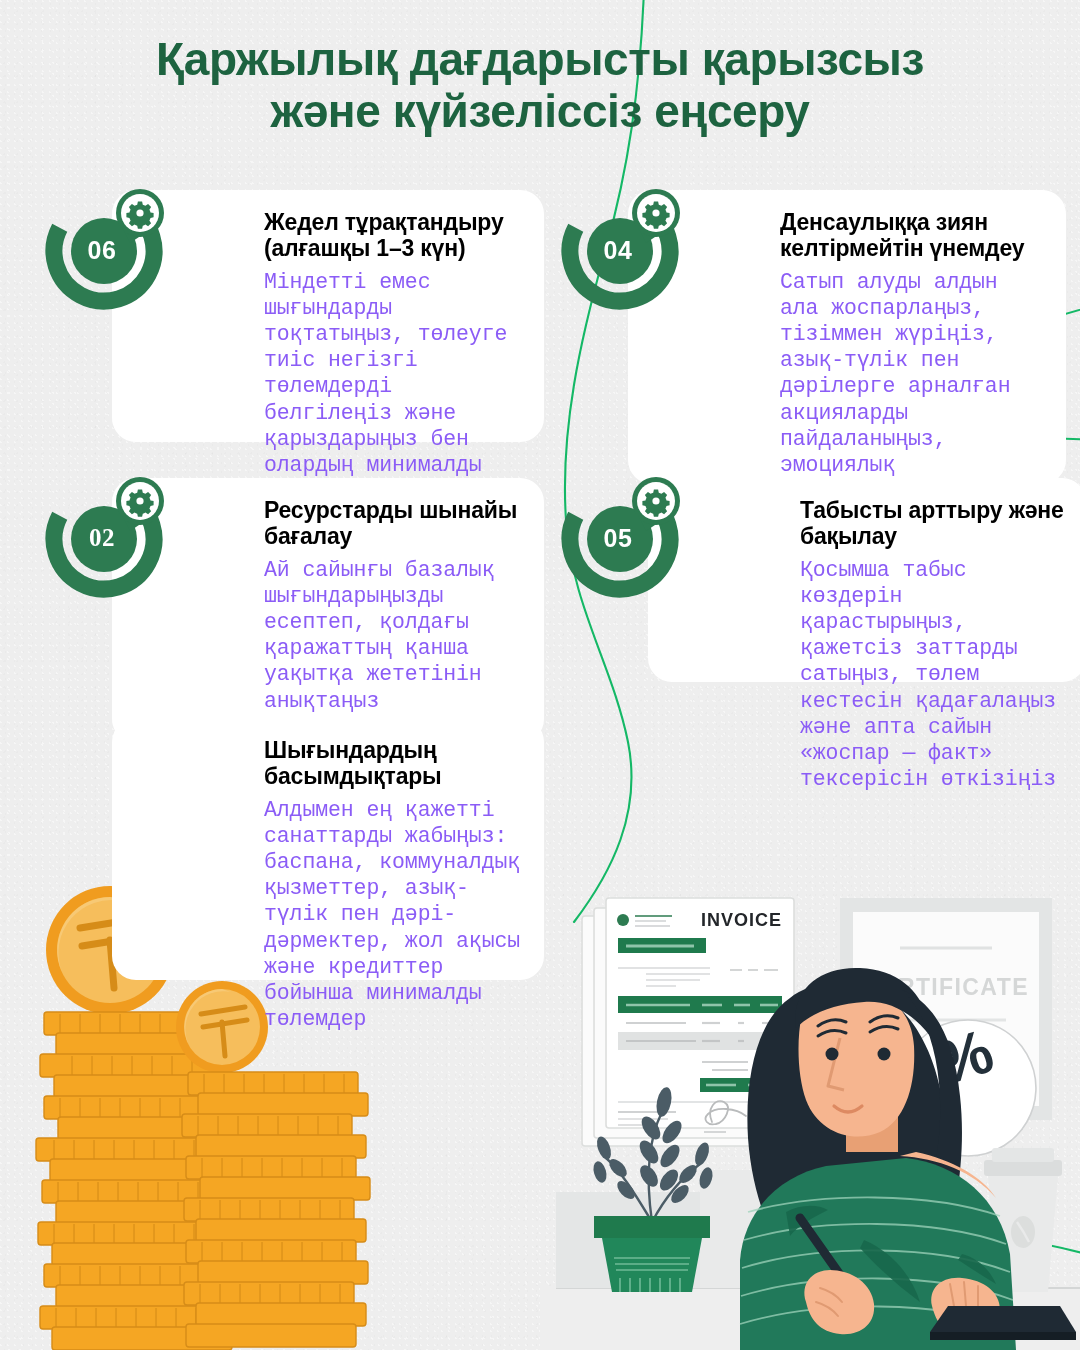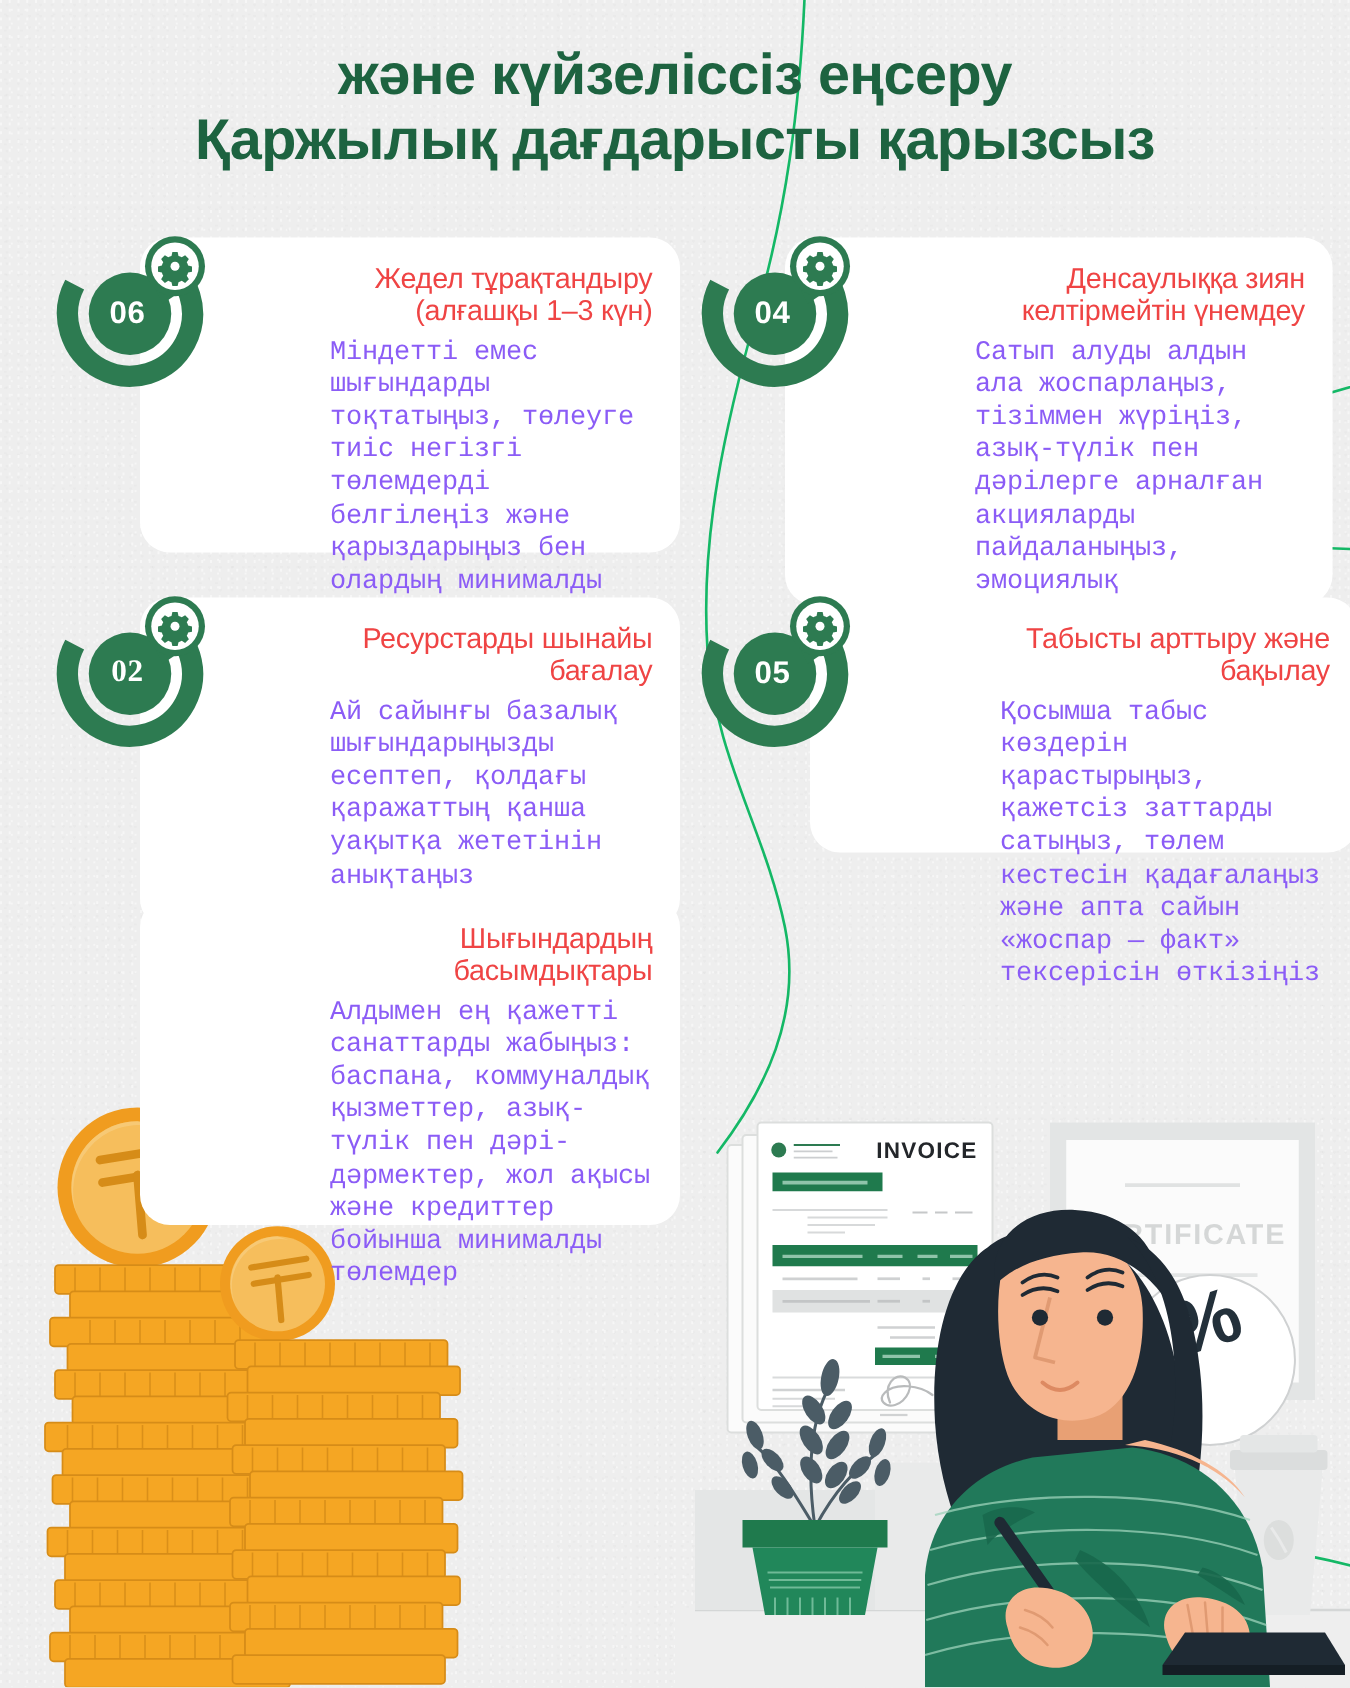--- a/index.html
+++ b/index.html
@@ -50,27 +50,26 @@
   .card {
     position:absolute; z-index:5;
     background:#ffffff;
     border-radius:24px;
   }
   .card-body {
     position:absolute;
     left:152px; right:22px; top:20px;
   }
   .card-title {
-    color:#ef4444;
+    color:#000000;
     font-size:23px;
-    font-weight:normal;
+    font-weight:bold;
     line-height:1.12;
     letter-spacing:-.2px;
     margin-bottom:7px;
-    text-align:right;
   }
   .card-text {
     color:#8b5cf6;
     font-size:21.5px;
     line-height:1.22;
     letter-spacing:-.1px;
     font-family:Liberation Mono, monospace;
   }
 
   
@@ -104,22 +103,22 @@
     <g fill="none" stroke="#14b866" stroke-width="2.1" stroke-linecap="round">
       <path d="M644 -10 C 640 90, 628 170, 606 248 C 580 340, 560 430, 566 520
                C 572 606, 612 664, 628 742 C 642 812, 612 872, 574 922"></path>
       <path d="M1094 306 C 1040 320, 990 338, 948 362"></path>
       <path d="M1094 440 C 1030 436, 978 438, 930 448"></path>
       <path d="M1094 1256 C 1006 1232, 930 1228, 868 1246"></path>
     </g>
   </svg>
 
   <div id="title">
+    <div>Қаржылық дағдарысты қарызсыз</div>
     <div>және күйзеліссіз еңсеру</div>
-    <div>Қаржылық дағдарысты қарызсыз</div>
   </div>
 
   <div class="card" style="left:112px; top:190px; width:432px; height:252px;">
     <div class="card-body">
       <div class="card-title">Жедел тұрақтандыру (алғашқы 1–3 күн)</div>
       <div class="card-text">Міндетті емес шығындарды тоқтатыңыз, төлеуге тиіс негізгі төлемдерді белгілеңіз және қарыздарыңыз бен олардың минималды сомаларының тізімін жасаңыз</div>
     </div>
   </div>
   <div class="badge" style="left:44px; top:183px;">
     <svg viewBox="0 0 124 124" aria-hidden="true">

